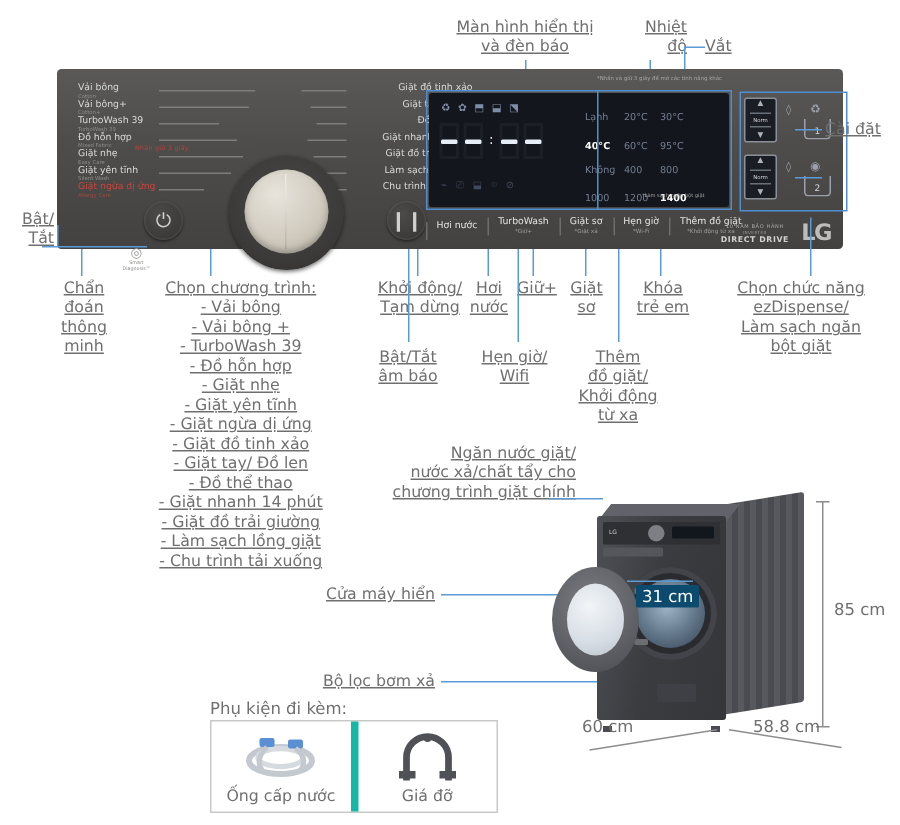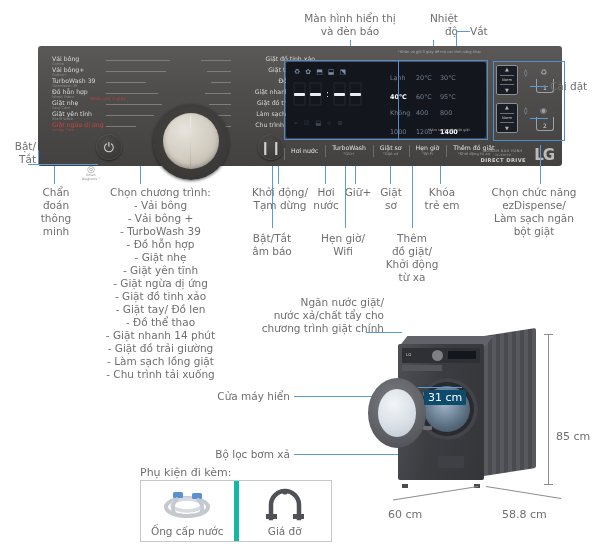--- a/index.html
+++ b/index.html
@@ -8,21 +8,21 @@
     background: #ffffff;
     font-family: "DejaVu Sans", sans-serif;
     color: #6d6d6d;
     position: relative;
     overflow: hidden;
   }
   .abs { position: absolute; }
   .lead { position: absolute; background: #5b9bd5; }
   .lead-v { width: 1px; }
   .lead-h { height: 1px; }
-  .callout { position: absolute; font-size: 10.5px; line-height: 13px; color: #6f6f6f; }
+  .callout { position: absolute; font-size: 10.5px; line-height: 13px; color: #6f6f6f; text-decoration: underline; }
   .callout.c { text-align: center; }
   .callout.r { text-align: right; }
 
   
   #panel {
     left: 38px; top: 46px; width: 524px; height: 120px;
     background: linear-gradient(180deg,#5a5957 0%,#4e4d4b 40%,#434240 100%);
     border-radius: 3px;
   }
   #panel-inner { position:absolute; inset:0; }
@@ -182,21 +182,21 @@
     position:absolute; left: 10px; top: 11px; width: 38px; height: 48px; border-radius:50%;
     background: radial-gradient(circle at 40% 32%, #f2f5f8, #d6dde4 60%, #bcc4cc 100%);
   }
   .hinge { position:absolute; left: 43px; width: 9px; height: 4px; background:#6c6d73; border-radius:1px; }
   #filter-hatch { position:absolute; left: 58px; top: 126px; width: 26px; height: 12px;
       background:#3f4045; border-radius:1px; }
   .foot { position:absolute; bottom: -3px; width: 6px; height: 4px; background:#4a4b50; }
 
   
   .dim-line { position:absolute; background:#8d8d8d; }
-  .dim-txt { position:absolute; font-size: 11px; color:#6f6f6f;margin-top:30px; }
+  .dim-txt { position:absolute; font-size: 11px; color:#6f6f6f; }
   #badge31 {
     position:absolute; left: 424px; top: 390px;
     background: #0c4a6e; color:#fff; font-size: 11px; padding: 1px 4px; border-radius:1px;
     font-weight: normal;
   }
 
   
   #acc-title { position:absolute; left: 140px; top: 466px; font-size: 11px; color:#6f6f6f; }
   #acc-box { position:absolute; left: 140px; top: 480px; width: 192px; height: 62px;
       border: 1px solid #c8c8c8; display:flex; background:#fff; }

